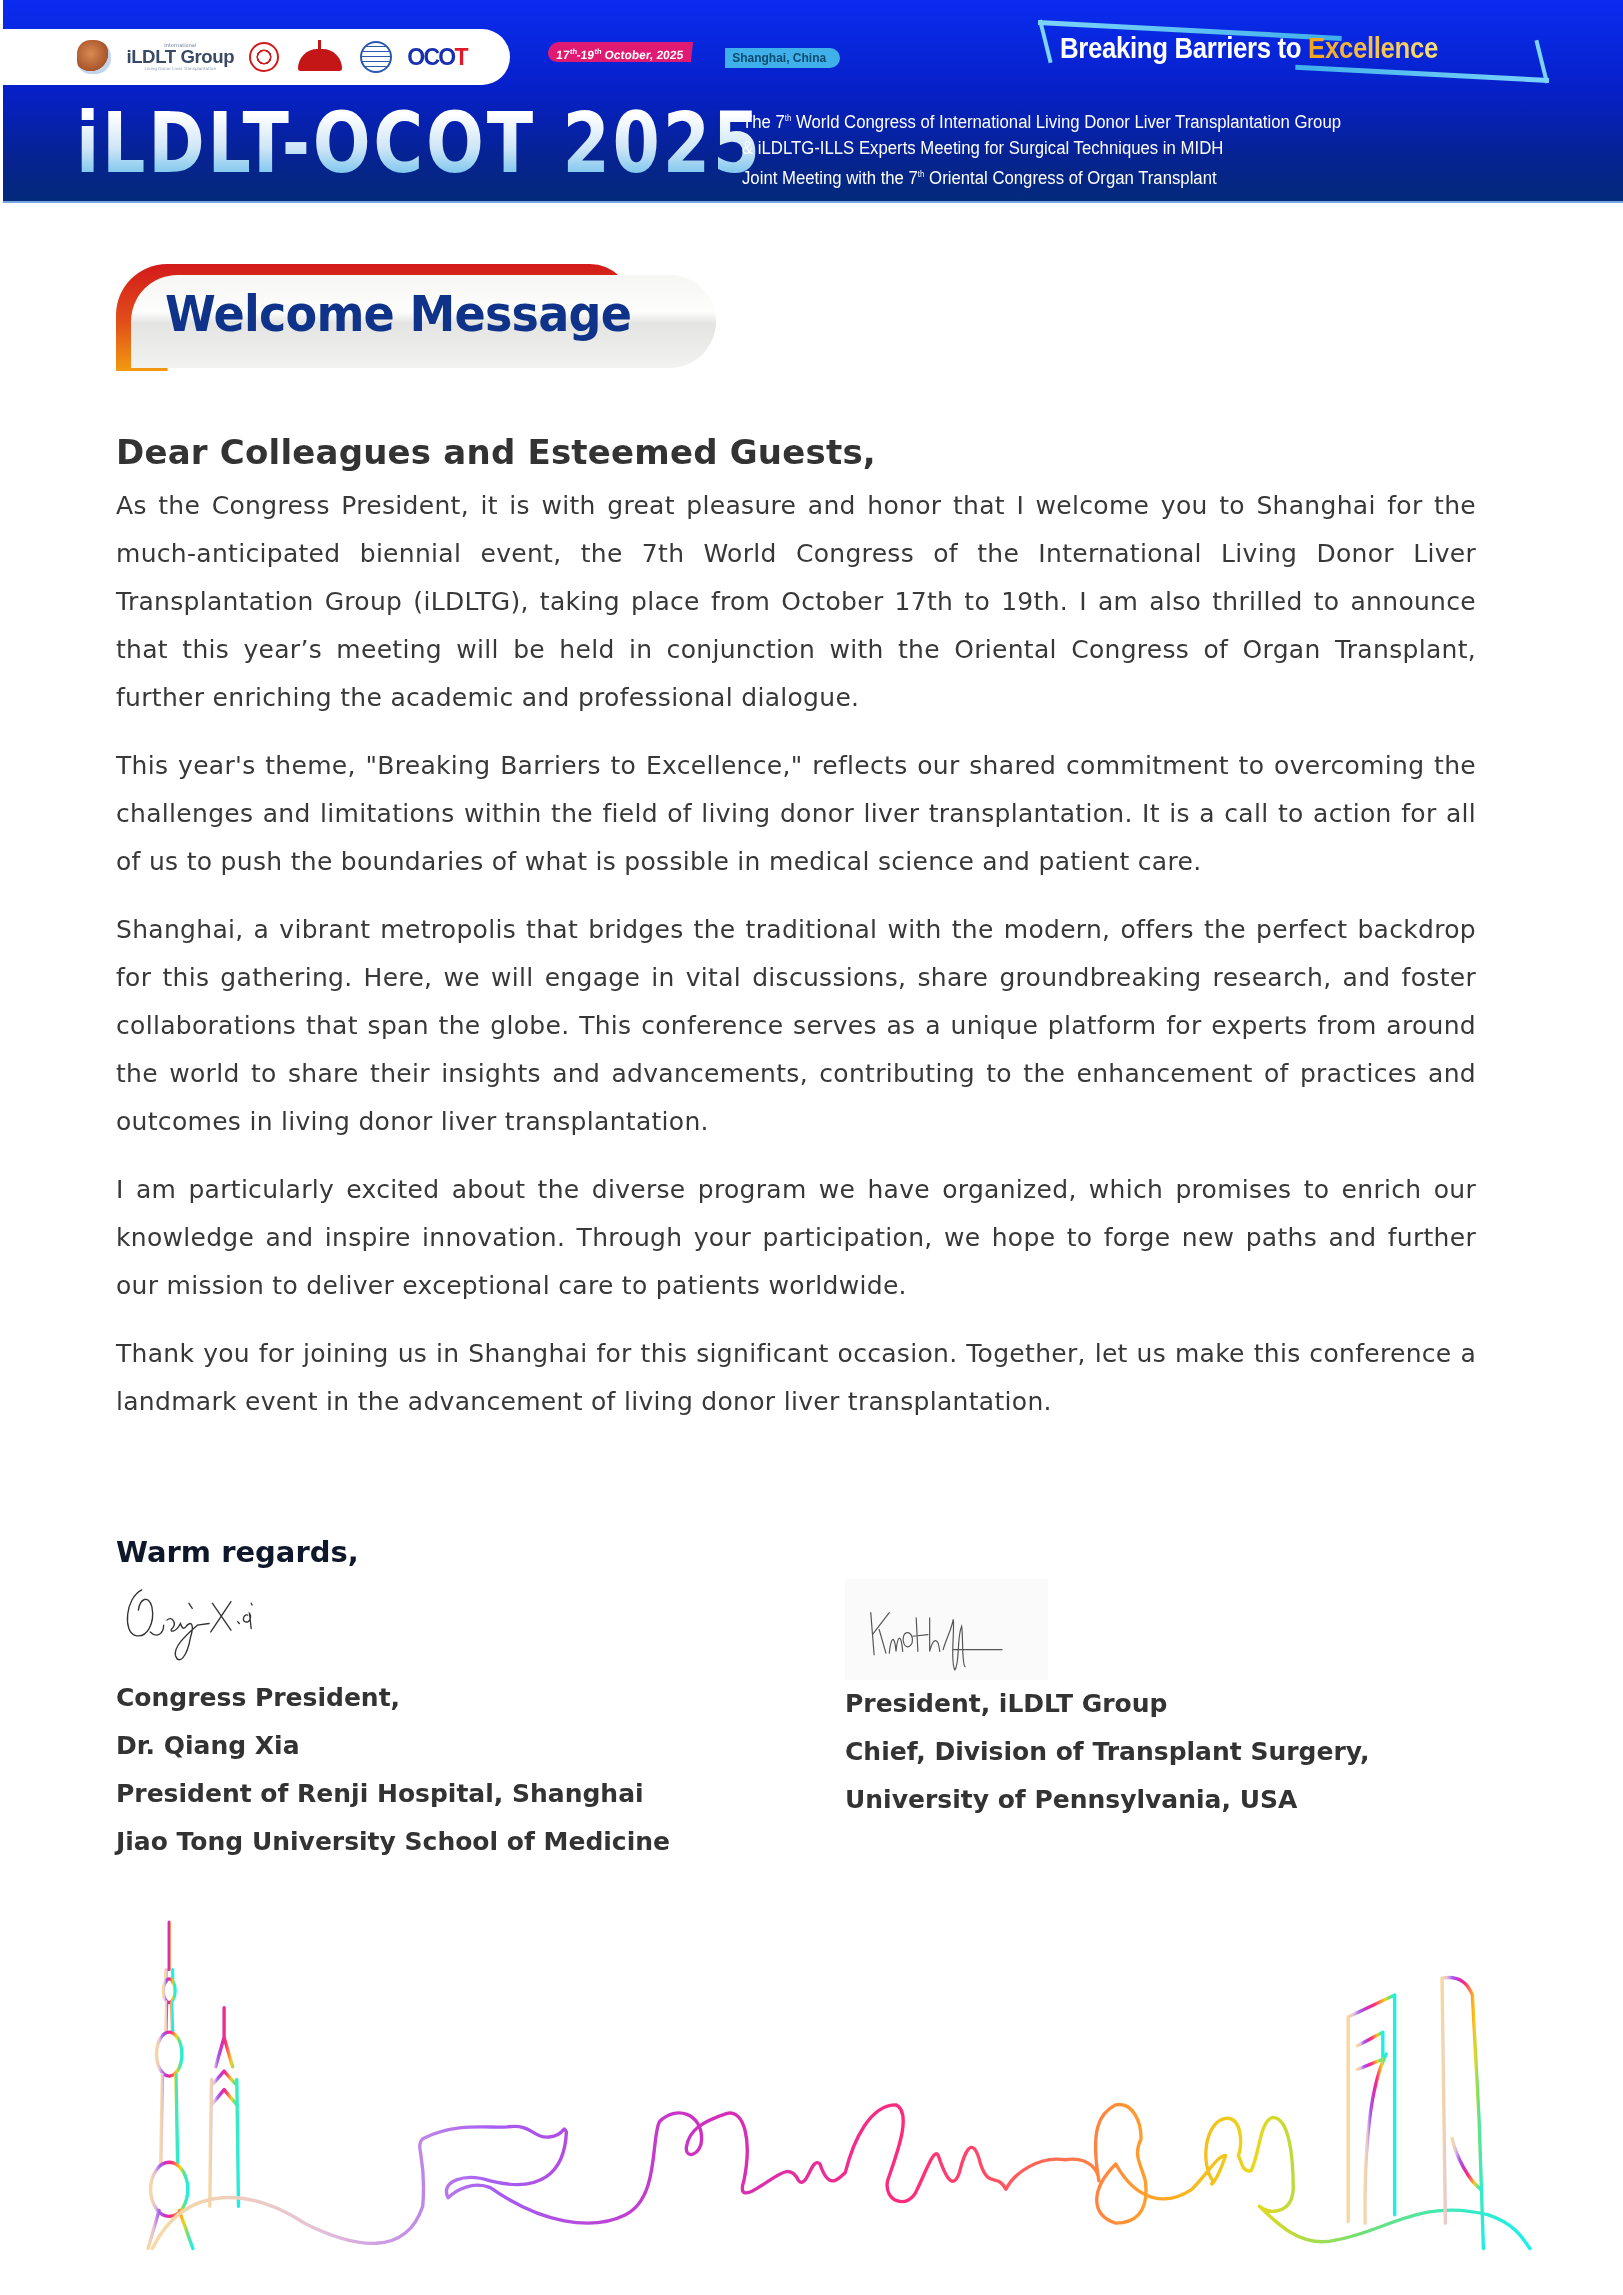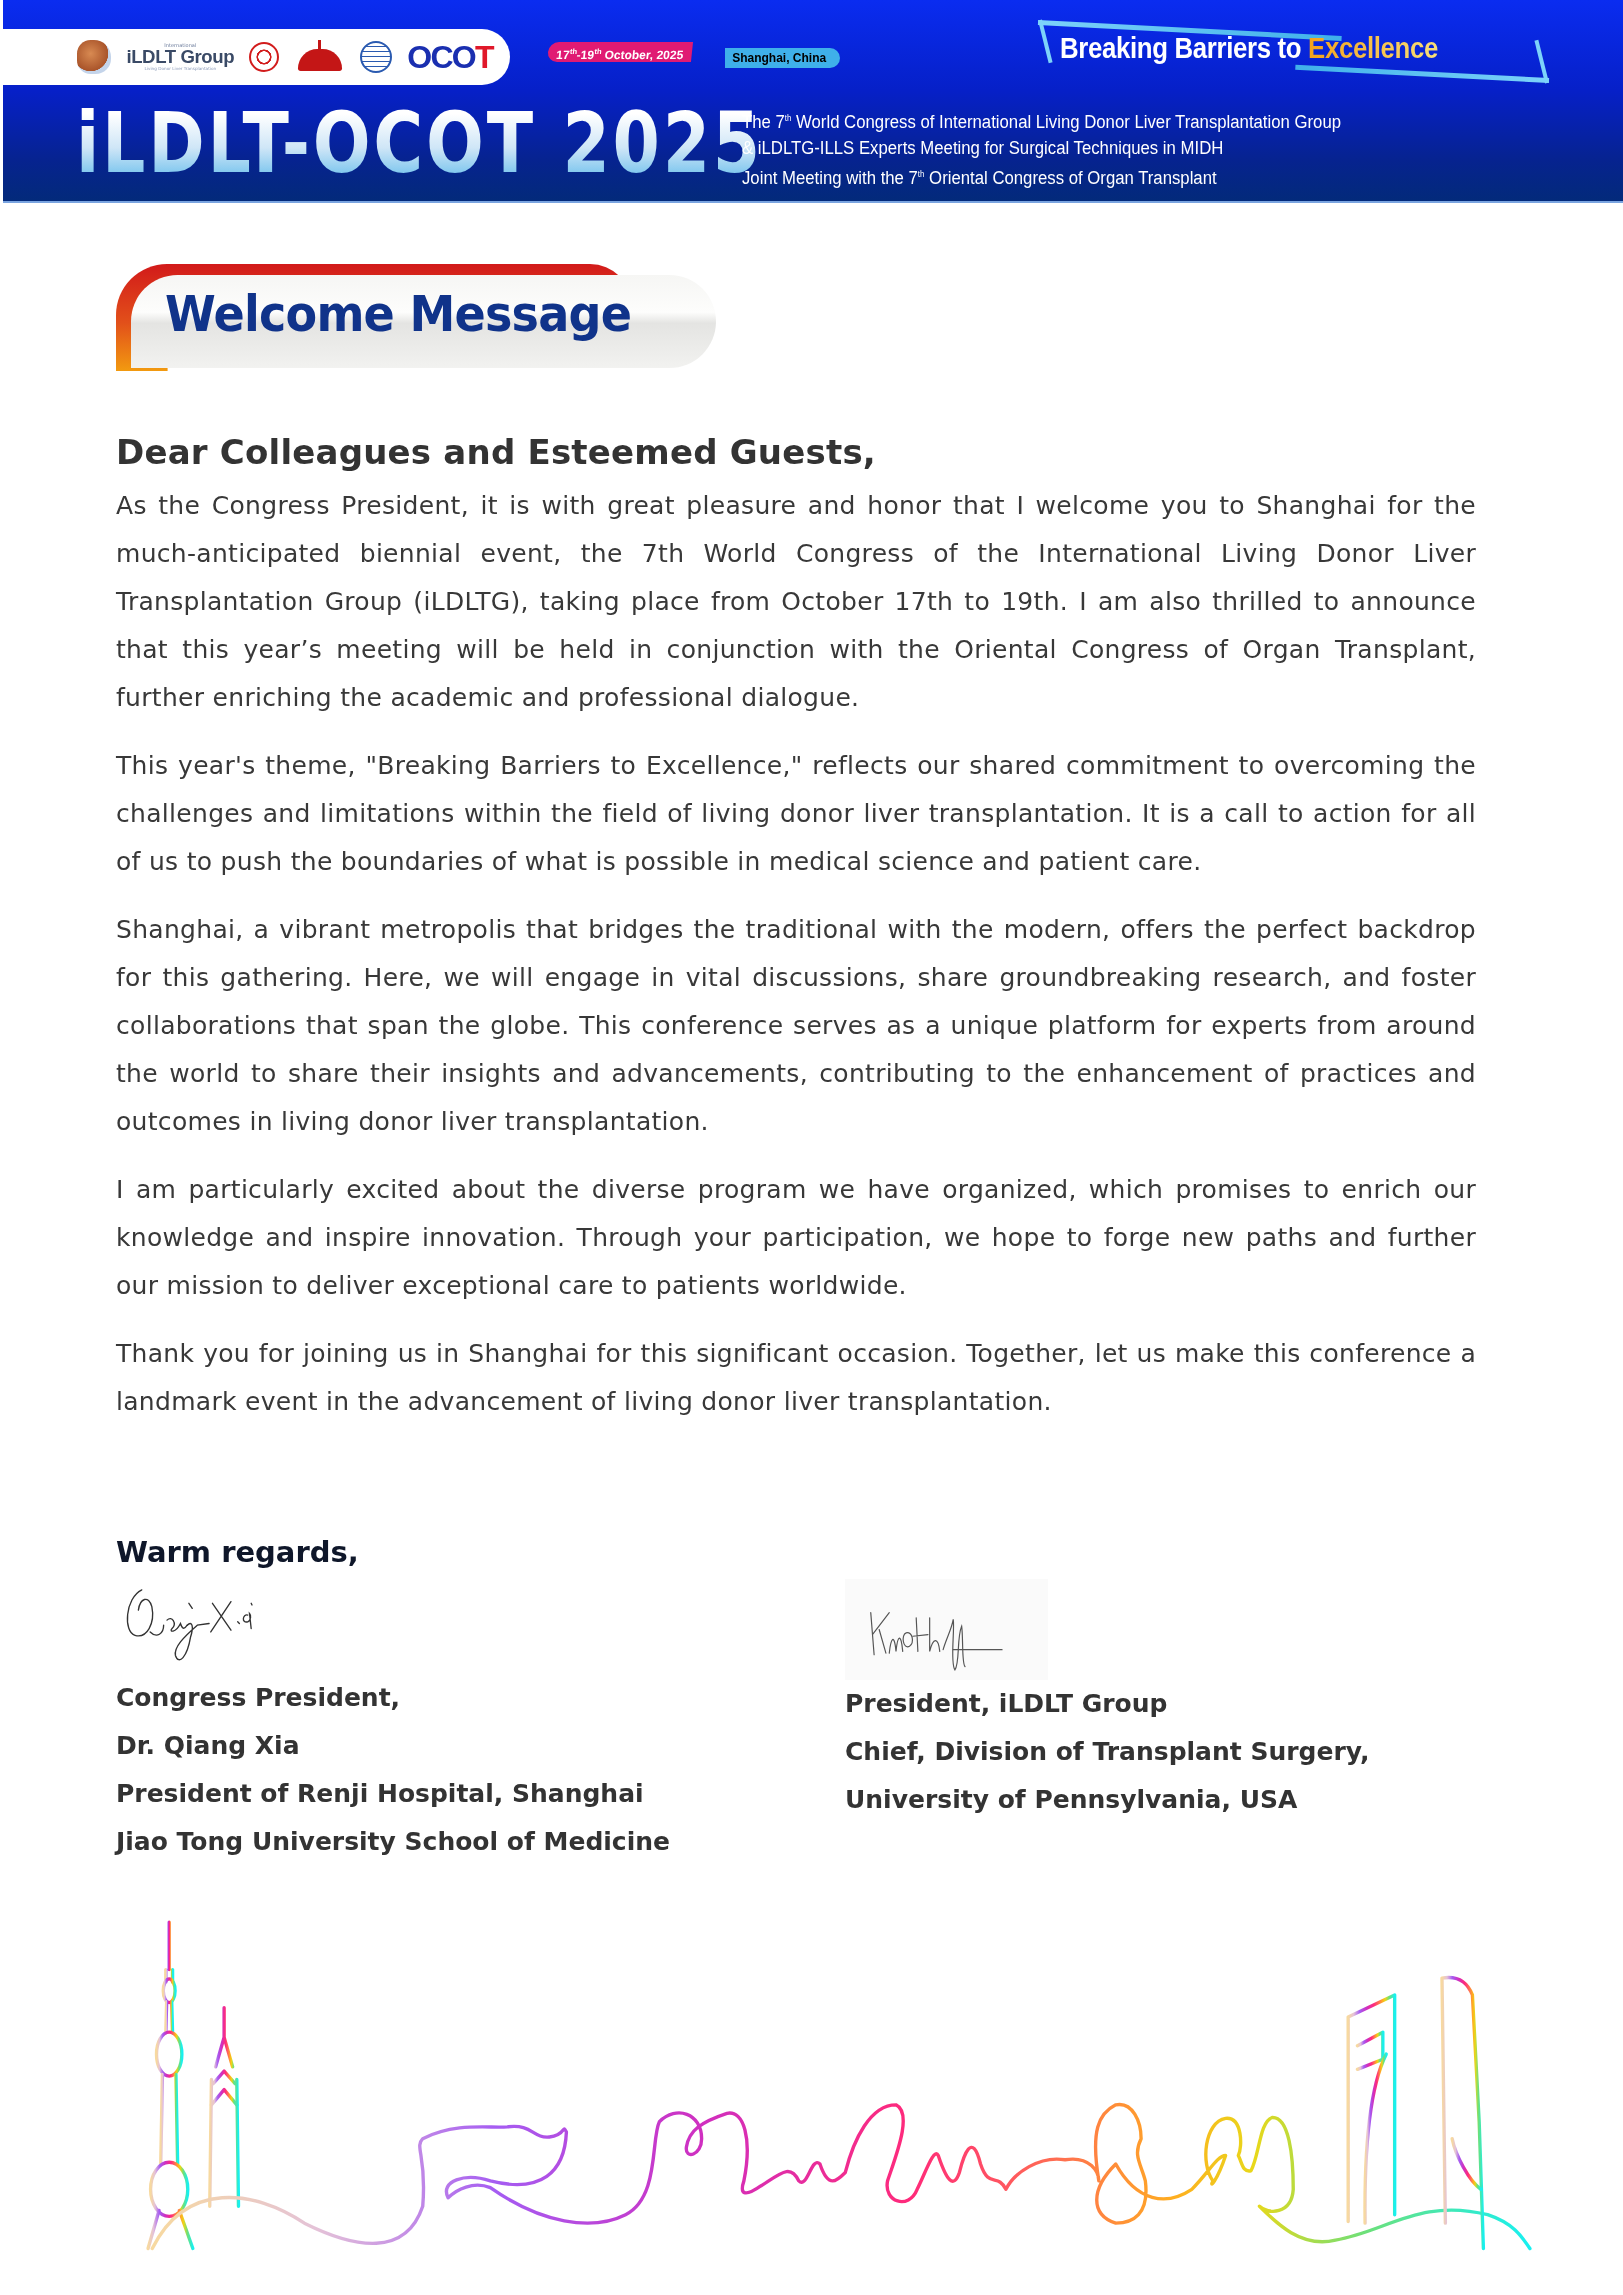--- a/index.html
+++ b/index.html
@@ -22,33 +22,33 @@
     .logo-liver { width: 34px; height: 34px; border-radius: 40% 50% 45% 40%; background: radial-gradient(circle at 40% 40%, #d88a52, #a9542a 60%, #c4d4ea 62%); }
     .logo-ildlt { display: flex; flex-direction: column; line-height: 1; }
     .logo-ildlt .tiny { font-size: 5px; color: #6a7a9a; }
     .logo-ildlt .big { font-family: "Liberation Sans", sans-serif; font-size: 18.6px; font-weight: bold; color: #3a4a66; letter-spacing: -0.4px; }
     .logo-ildlt .tiny2 { font-size: 4.2px; color: #8a9ab8; }
     .logo-seal { width: 30px; height: 30px; border-radius: 50%; border: 2.5px solid #d21c1c; background: radial-gradient(circle, #fff 30%, #d21c1c 32%, #d21c1c 40%, #fff 42%); }
     .logo-oriental { width: 51px; height: 34px; position: relative; }
     .logo-oriental::before { content: ""; position: absolute; left: 3.4px; right: 3.4px; bottom: 3.4px; height: 22px; border-radius: 25px 25px 3.4px 3.4px; background: #c41616; }
     .logo-oriental::after { content: ""; position: absolute; left: 24px; top: 0; width: 2.5px; height: 17px; background: #c41616; }
     .logo-globe { width: 32px; height: 32px; border-radius: 50%; border: 2.5px solid #2a5ab0; background: repeating-linear-gradient(0deg, #fff 0 4.2px, #2a5ab0 4.2px 5px); }
-    .logo-ocot { font-family: "Liberation Sans", sans-serif; font-weight: bold; font-size: 32px; letter-spacing: -1.7px; color: #1a2fb0; position: relative; }
+    .logo-ocot { font-family: "Liberation Sans", sans-serif; font-weight: bold; font-size: 23px; letter-spacing: -1.7px; color: #1a2fb0; position: relative; }
     .logo-ocot .t { color: #e0182a; }
 
     .date-badge {
       position: absolute; left: 545px; top: 42px; height: 20px; padding: 0 8.5px;
       background: #e01a73; color: #fff; font-family: "Liberation Sans", sans-serif;
       font-size: 12px; font-weight: bold; line-height: 20px; border-radius: 10px 0 0 10px;
       transform: skewX(-6deg);
     }
     .date-badge sup { font-size: 7.6px; }
     .place-badge {
       position: absolute; left: 722px; top: 48px; height: 20px; padding: 0 13.5px 0 6.8px;
-      background: #3fb0ea; color: #000000; font-family: "Liberation Sans", sans-serif;
+      background: #3fb0ea; color: #0c4a6e; font-family: "Liberation Sans", sans-serif;
       font-size: 12px; font-weight: bold; line-height: 20px; border-radius: 0 10px 10px 0;
     }
     .theme-box {
       position: absolute; left: 1033px; top: 18.6px; width: 516px; height: 64px; text-align: center;
     }
     .theme-box .line-top { position: absolute; left: 1.7px; top: 1.7px; width: 304px; height: 5px; background: linear-gradient(90deg, #7dd3fa, #3fb0ea); transform: rotate(3deg); transform-origin: left; }
     .theme-box .line-left { position: absolute; left: 1.7px; top: 1.7px; width: 4.2px; height: 44px; background: #7dd3fa; transform: rotate(-14deg); transform-origin: top; }
     .theme-box .line-bot { position: absolute; right: 3.4px; bottom: 0; width: 254px; height: 5px; background: linear-gradient(90deg, #3fb0ea, #7dd3fa); transform: rotate(3deg); transform-origin: right; }
     .theme-box .line-right { position: absolute; right: 3.4px; bottom: 0; width: 4.2px; height: 44px; background: #7dd3fa; transform: rotate(-14deg); transform-origin: bottom; }
     .theme-text {

